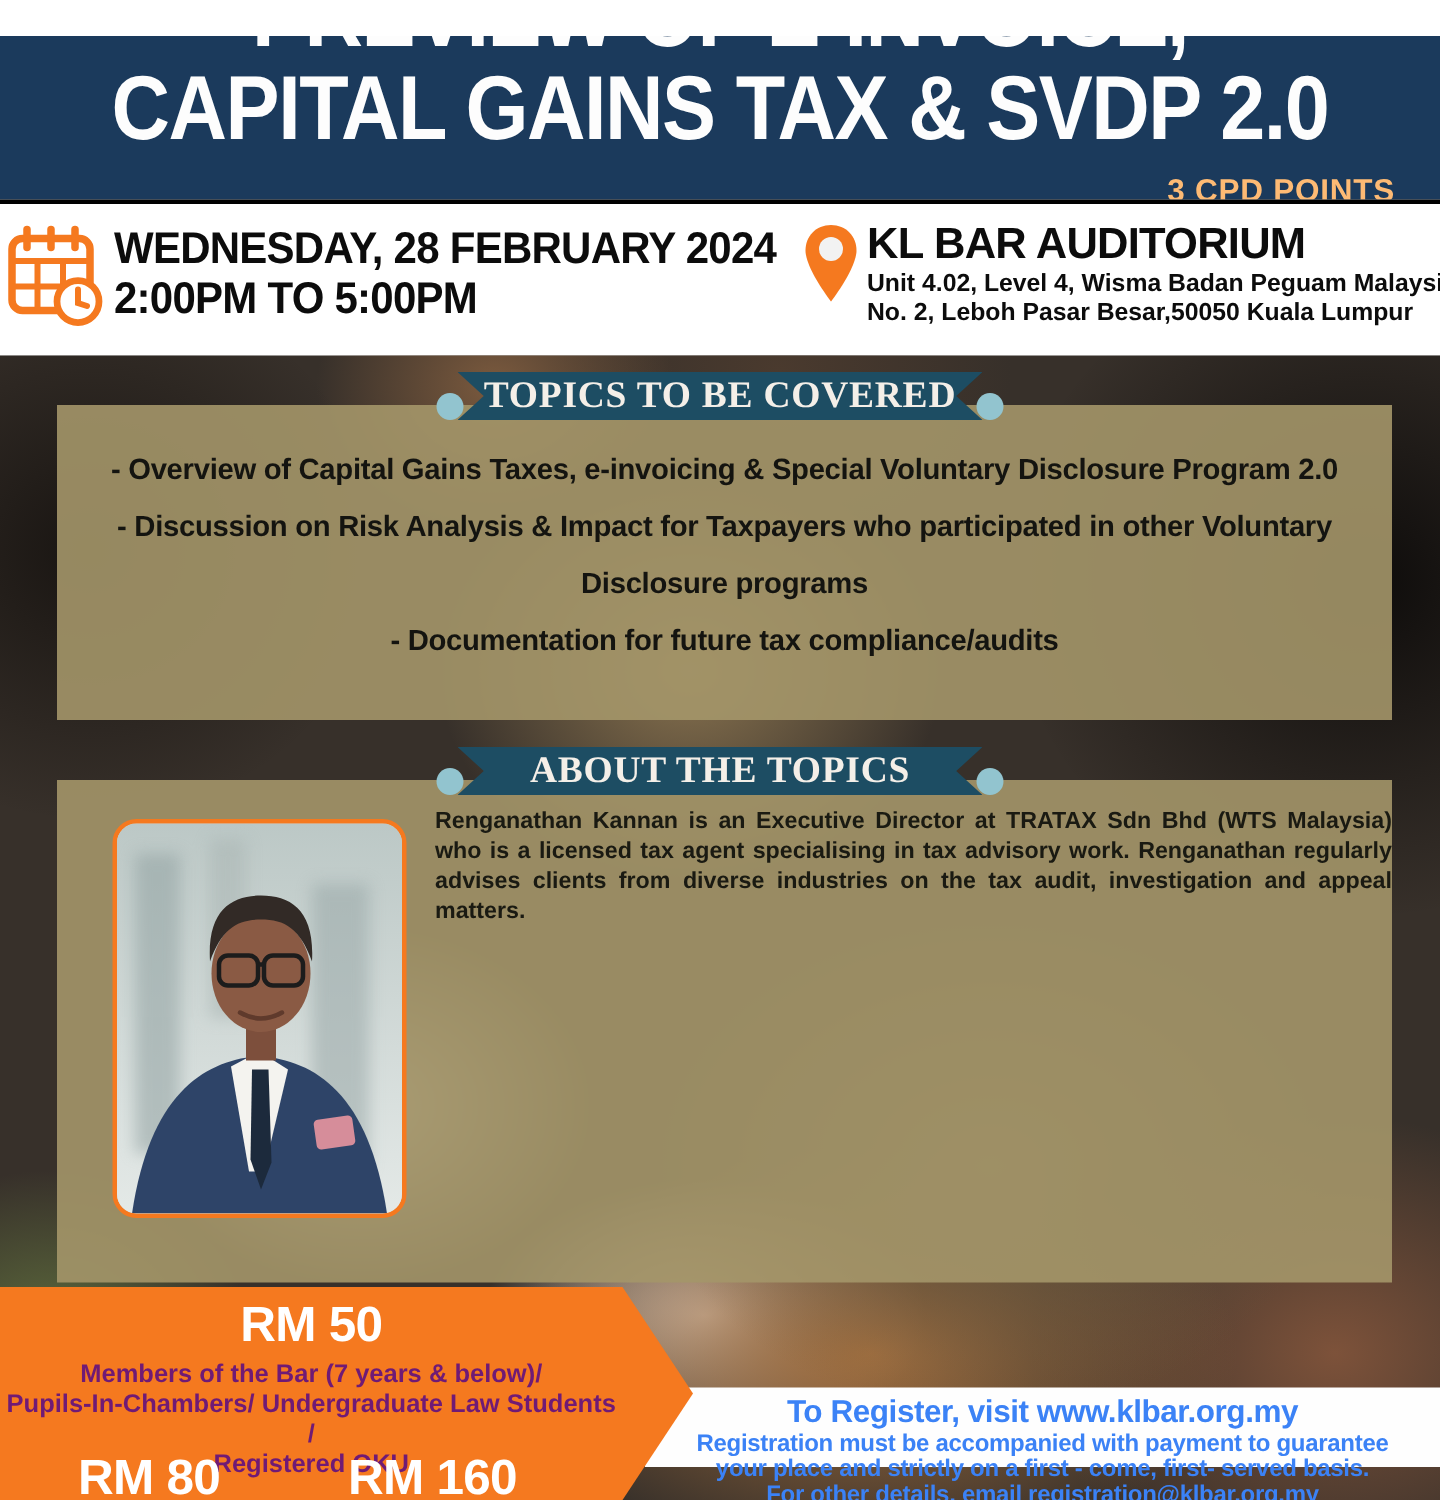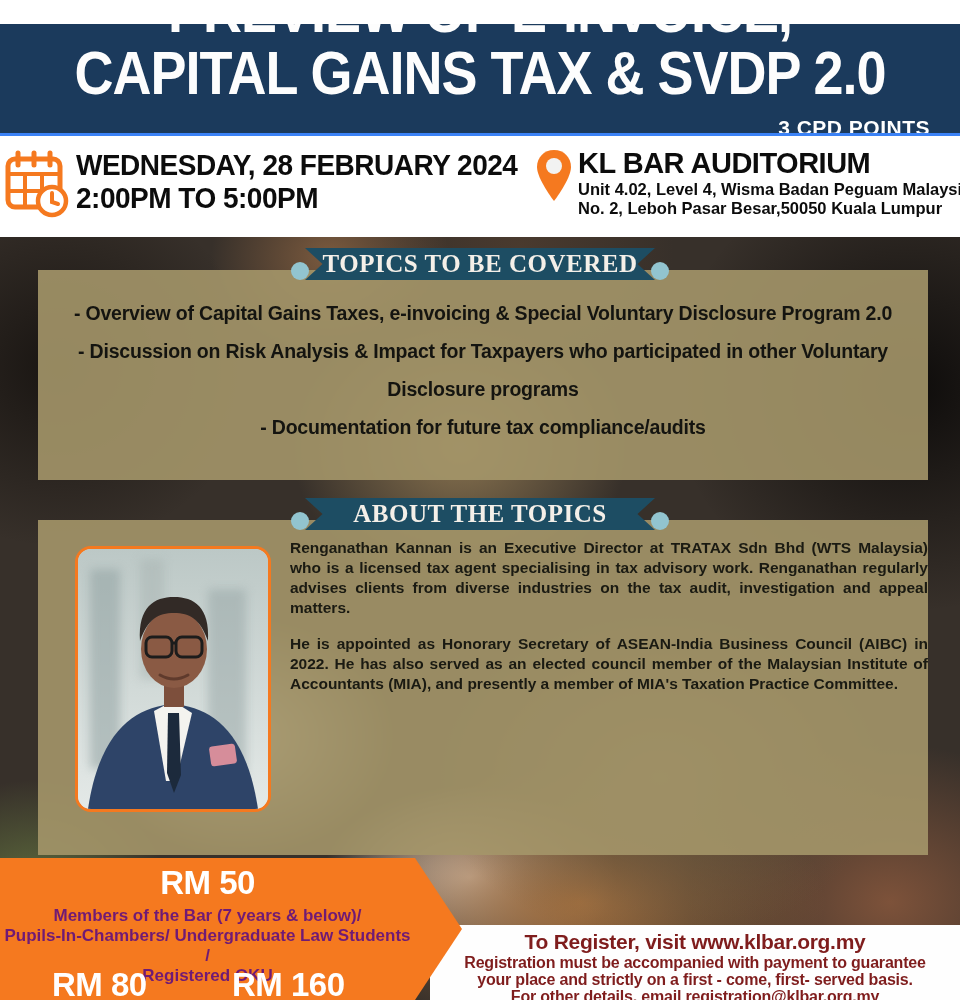--- a/index.html
+++ b/index.html
@@ -6,25 +6,25 @@
   .poster{
     position:relative;width:960px;height:1000px;overflow:hidden;
     font-family:"Liberation Sans",sans-serif;background:#fff;margin:0 auto;
   }
   
   .navy-header{position:absolute;left:0;top:0;width:960px;height:133px;background:#1b3a5c;overflow:hidden;margin-top:24px;}
   .title-line{position:absolute;left:0;width:100%;text-align:center;color:#fdfdfd;
     font-weight:bold;font-size:54px;line-height:54px;letter-spacing:-1px;white-space:nowrap;}
   .title-line1{top:-44px;transform:scaleY(1.12);transform-origin:center top;}
   .title-line2{top:18px;transform:scaleY(1.12);transform-origin:center top;}
-  .cpd-badge{position:absolute;right:30px;top:92px;color:#ffffff;font-weight:bold;
+  .cpd-badge{position:absolute;right:30px;top:92px;color:#fdba74;font-weight:bold;
     font-size:21px;letter-spacing:.5px;}
   
   .info-band{position:absolute;left:0;top:133px;width:960px;height:104px;background:#ffffff;
-    border-top:3px solid #3b82f6;box-sizing:border-box;}
+    border-top:3px solid #000000;box-sizing:border-box;}
   .cal-icon{position:absolute;left:4px;top:9px;}
   .date-block{position:absolute;left:76px;top:13px;color:#0c0c0c;font-weight:bold;
     transform:scaleY(1.06);transform-origin:left top;}
   .date-line{font-size:28px;line-height:31px;letter-spacing:-.5px;white-space:nowrap;}
   .pin-icon{position:absolute;left:536px;top:13px;}
   .venue-block{position:absolute;left:578px;top:11px;color:#0c0c0c;}
   .venue-name{font-size:29px;line-height:33px;font-weight:bold;letter-spacing:-.5px;white-space:nowrap;}
   .venue-addr{font-size:16.5px;line-height:18.5px;font-weight:bold;white-space:nowrap;}
   
   .photo-section{position:absolute;left:0;top:237px;width:960px;height:763px;overflow:hidden;
@@ -72,22 +72,22 @@
   
   .orange-arrow{position:absolute;left:0;top:621px;width:462px;height:142px;background:#f5791f;
     clip-path:polygon(0 0,415px 0,462px 71px,415px 142px,0 142px);z-index:4;color:#fff;}
   .arrow-inner{position:absolute;left:0;top:0;width:415px;text-align:center;}
   .price-main{margin-top:6px;font-size:33px;font-weight:bold;letter-spacing:-.5px;}
   .audience{margin-top:4px;color:#701a75;font-weight:bold;font-size:17px;line-height:20px;}
   .price-sub{position:absolute;top:108px;font-size:33px;font-weight:bold;letter-spacing:-.5px;}
   .price-80{left:52px;}
   .price-160{left:232px;}
   
-  .register-box{position:absolute;left:430px;top:688px;width:530px;height:75px;background:#fefefe;
-    z-index:3;text-align:center;color:#7f1d1d;}
+  .register-box{position:absolute;left:430px;top:688px;width:530px;height:53px;background:#fefefe;
+    z-index:3;text-align:center;color:#3b82f6;}
   .reg-headline{margin-top:5px;font-size:21px;font-weight:bold;letter-spacing:-.3px;}
   .reg-line{font-size:16px;line-height:17px;font-weight:bold;letter-spacing:-.2px;}
 </style>
 </head>
 <body>
 
 <div class="poster">
 
   <div class="navy-header">
     <div class="title-line title-line1">PREVIEW OF E-INVOICE,</div>
@@ -166,21 +166,20 @@
           <ellipse cx="96" cy="100" rx="33" ry="39" fill="#8a5a44"></ellipse>
           <path d="M62 92 C60 58 76 48 96 48 C116 48 132 58 130 92 C122 70 112 64 96 64 C80 64 70 70 62 92 Z" fill="#322a26"></path>
           <rect x="68" y="88" width="26" height="20" rx="6" fill="none" stroke="#1c1c1c" stroke-width="3"></rect>
           <rect x="98" y="88" width="26" height="20" rx="6" fill="none" stroke="#1c1c1c" stroke-width="3"></rect>
           <line x1="94" y1="94" x2="98" y2="94" stroke="#1c1c1c" stroke-width="3"></line>
           <path d="M82 126 Q96 134 110 126" fill="none" stroke="#5f3a2c" stroke-width="3" stroke-linecap="round"></path>
         </svg>
       </div>
       <div class="bio">
         <p>Renganathan Kannan is an Executive Director at TRATAX Sdn Bhd (WTS Malaysia) who is a licensed tax agent specialising in tax advisory work. Renganathan regularly advises clients from diverse industries on the tax audit, investigation and appeal matters.</p>
-        <p>He is appointed as Honorary Secretary of ASEAN-India Business Council (AIBC) in 2022. He has also served as an elected council member of the Malaysian Institute of Accountants (MIA), and presently a member of MIA's Taxation Practice Committee.</p>
       </div>
     </div>
     <div class="ribbon speaker-ribbon">ABOUT THE TOPICS</div>
     <span class="ribbon-dot dot-l-speaker"></span>
     <span class="ribbon-dot dot-r-speaker"></span>
 
     <div class="orange-arrow">
       <div class="arrow-inner">
         <div class="price-main">RM 50</div>
         <div class="audience">

